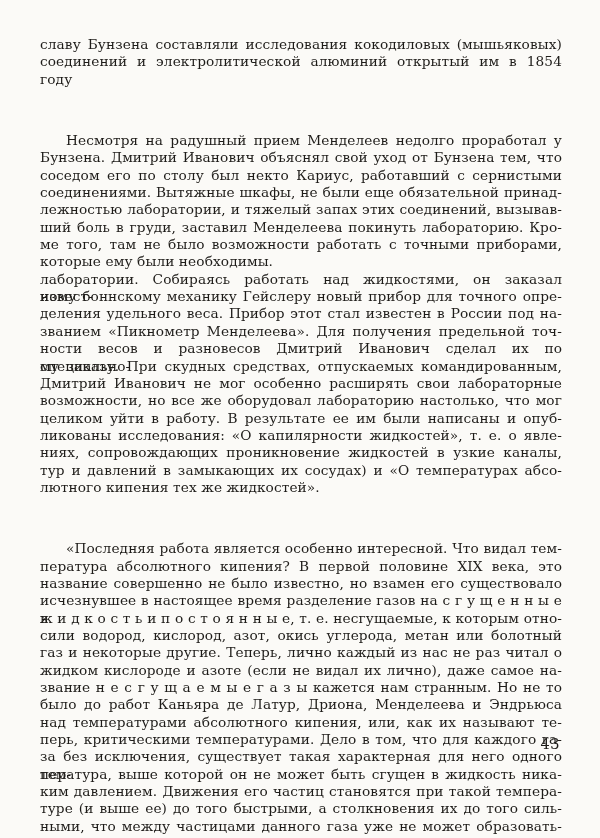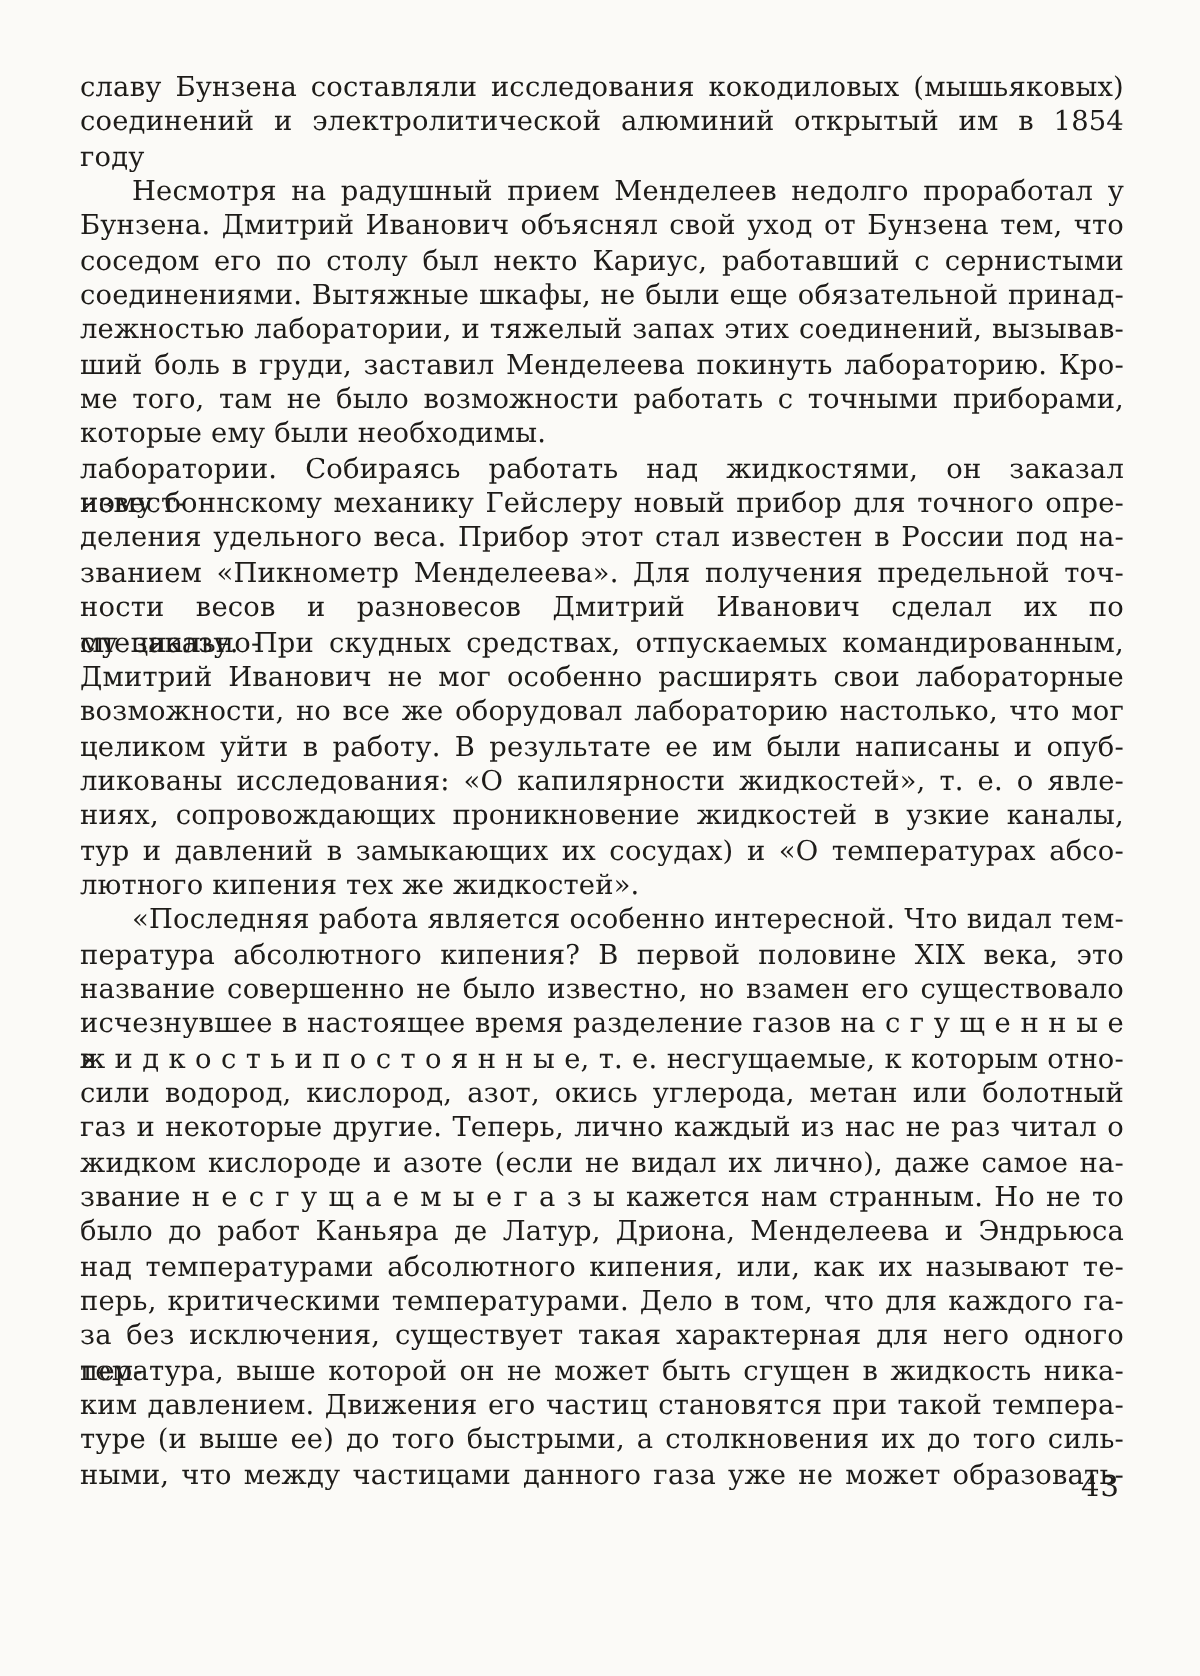--- a/index.html
+++ b/index.html
@@ -41,20 +41,21 @@
     text-justify: inter-word;
     letter-spacing: 0.1px;
   }
   
   .line.para-end {
     text-align-last: left;
   }
   
   .line.indent {
     padding-left: 26px;
+    margin-top: 44px;
   }
   .page-number {
     position: absolute;
     top: 736px;
     left: 505px;
     width: 55px;
     text-align: right;
     font-size: 14.5px;
     letter-spacing: 0.5px;
   }

